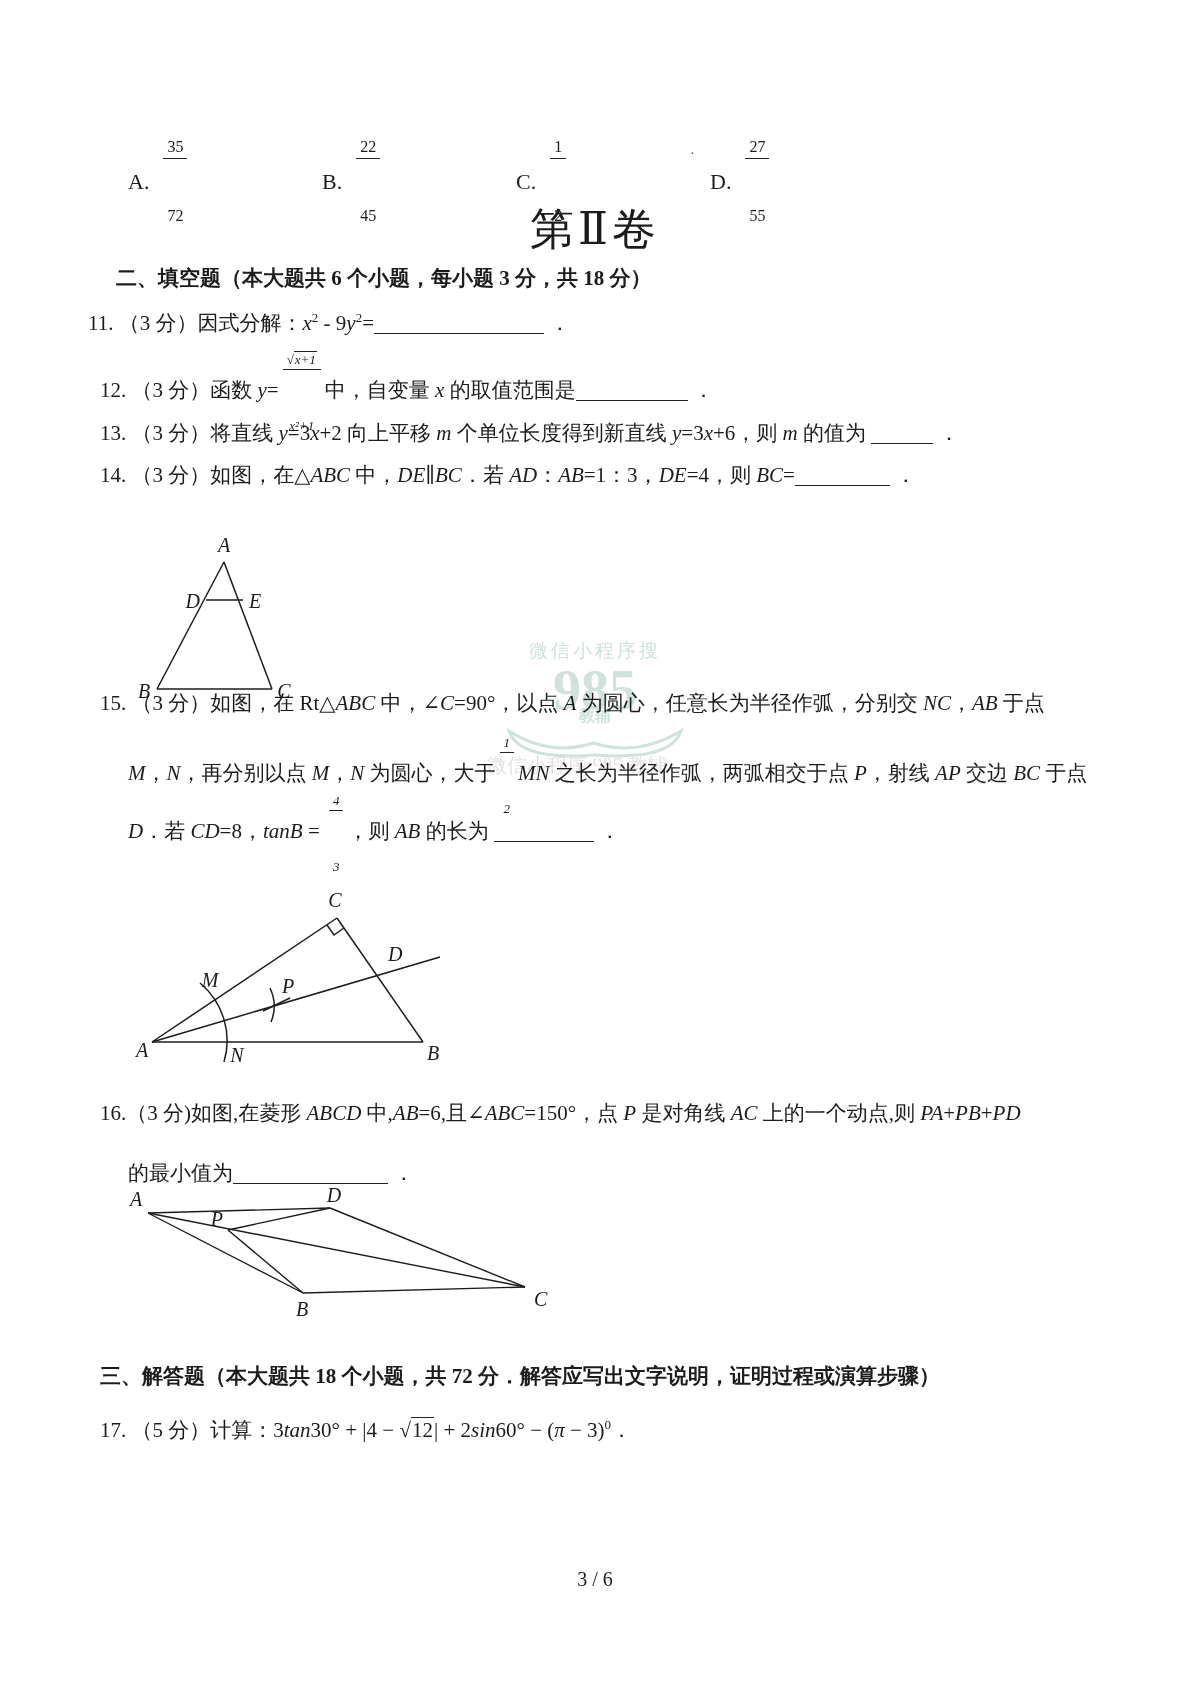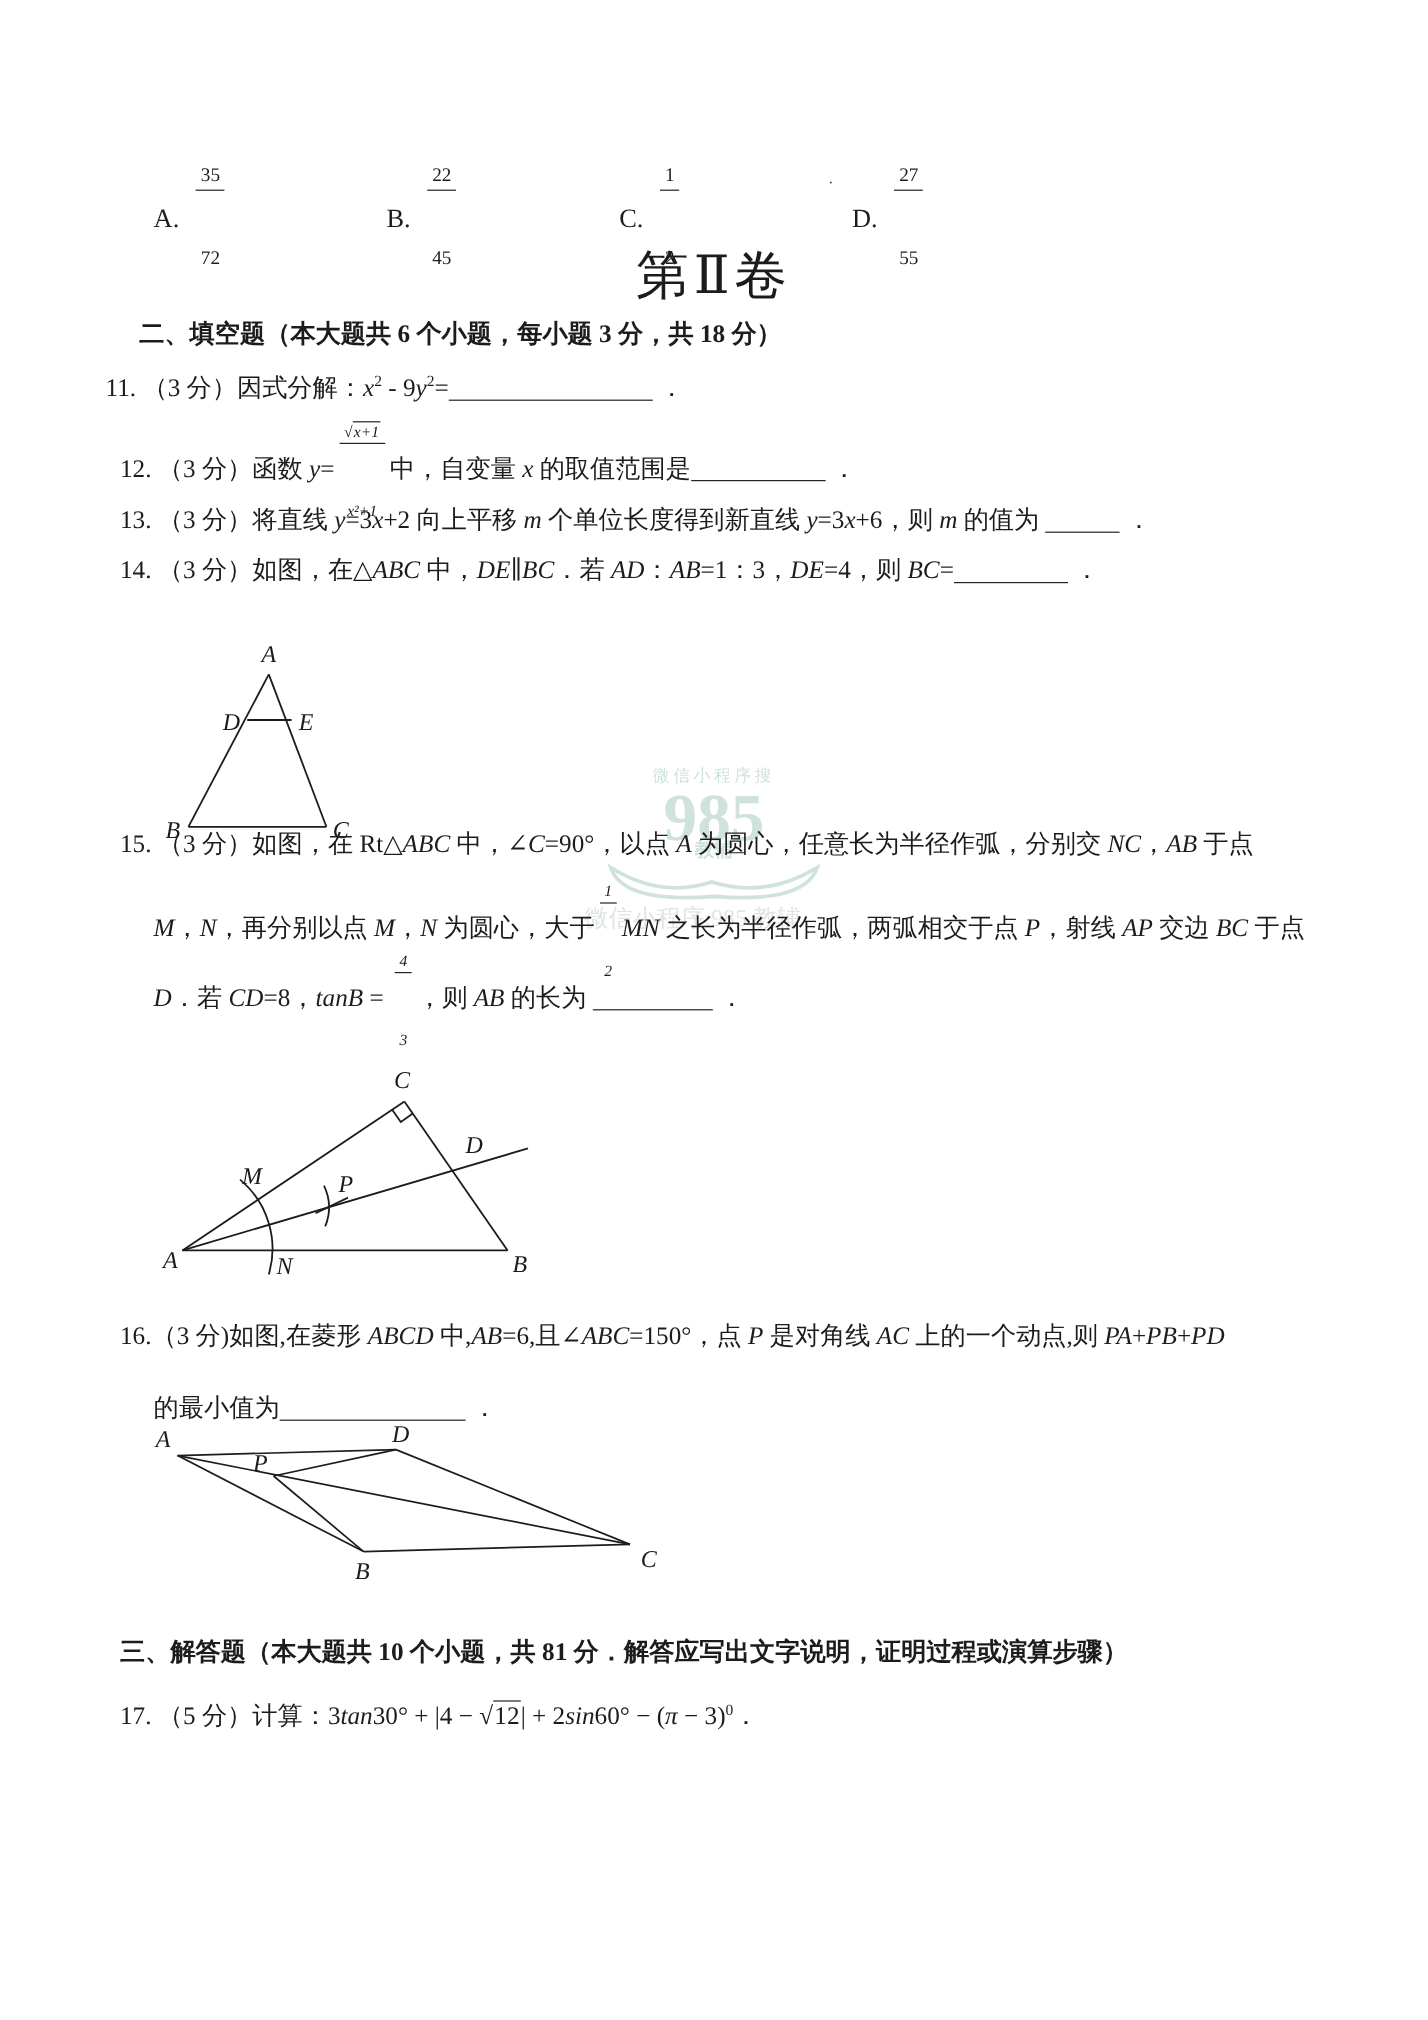--- a/index.html
+++ b/index.html
@@ -19,21 +19,21 @@
   .fden{display:block;padding:3px 4px 1px;margin-top:46px;}
   .part-title{position:absolute;top:200px;left:0;width:100%;text-align:center;font-size:44px;letter-spacing:4px;}
   .opt{position:absolute;display:flex;align-items:center;top:0;}
   .opt-label{font-size:22px;margin-right:10px;}
   .opt .frac{font-style:normal;font-size:16px;}
   .stray-mark{position:absolute;font-size:14px;color:#555;}
   .fig{position:absolute;}
   .fig svg{display:block;}
   .fig text{font-family:"Liberation Serif","DejaVu Serif",serif;font-style:italic;font-size:20px;fill:#1c1c1c;}
   .wm{position:absolute;text-align:center;color:#cfe2db;user-select:none;}
-  .wm-line1{font-size:14px;letter-spacing:3px;}
+  .wm-line1{font-size:19px;letter-spacing:3px;}
   .wm-big{font-size:56px;font-weight:bold;line-height:52px;font-family:"Liberation Serif",serif;}
   .wm-brand{font-size:16px;font-weight:bold;margin-top:-10px;}
   .wm-inline{position:absolute;font-size:20px;color:#e0e5e2;white-space:nowrap;}
   .footer{position:absolute;top:1568px;left:0;width:100%;text-align:center;font-size:20px;}
 </style>
 </head>
 <body>
 
 <div class="page">
 
@@ -145,18 +145,19 @@
         <path d="M118 42 L220 20"></path>
       </g>
       <text x="26" y="18" text-anchor="middle">A</text>
       <text x="224" y="14" text-anchor="middle">D</text>
       <text x="113" y="38" text-anchor="end">P</text>
       <text x="192" y="128" text-anchor="middle">B</text>
       <text x="424" y="118" text-anchor="start">C</text>
     </svg>
   </div>
 
-  <div class="heading" style="top:1362px;left:100px;">三、解答题（本大题共 10 个小题，共 81 分．解答应写出文字说明，证明过程或演算步骤）</div>
+  <div class="heading" style="top:1362px;left:100px;">三、解答题（本大题共 18 个小题，共 72 分．解答应写出文字说明，证明过程或演算步骤）</div>
 
   <div class="line" style="top:1415px;left:100px;"><span class="seg-t">17. （5 分）计算：3</span><span class="seg-i">tan</span><span class="seg-t">30° + |4 − </span><span class="seg-t">√</span><span class="seg-ovl">12</span><span class="seg-t">| + 2</span><span class="seg-i">sin</span><span class="seg-t">60° − (</span><span class="seg-i">π</span><span class="seg-t"> − 3)</span><sup>0</sup><span class="seg-t">．</span></div>
 
+  <div class="footer">3 / 6</div>
 
 </div>
 
 </body></html>

